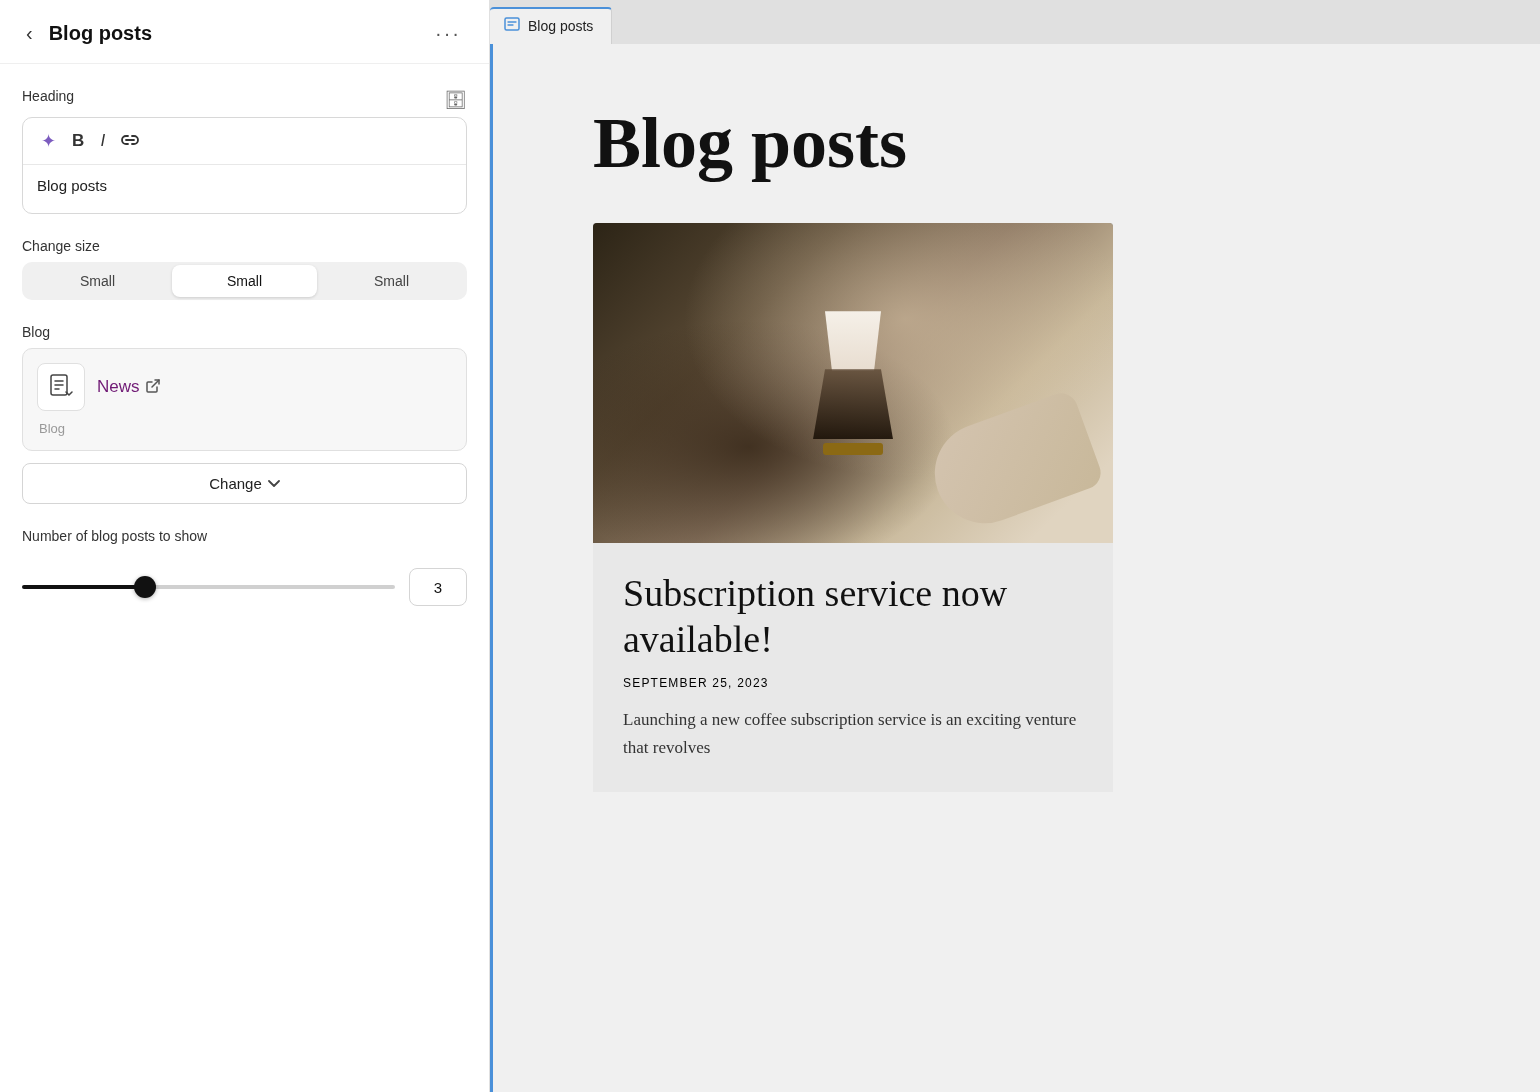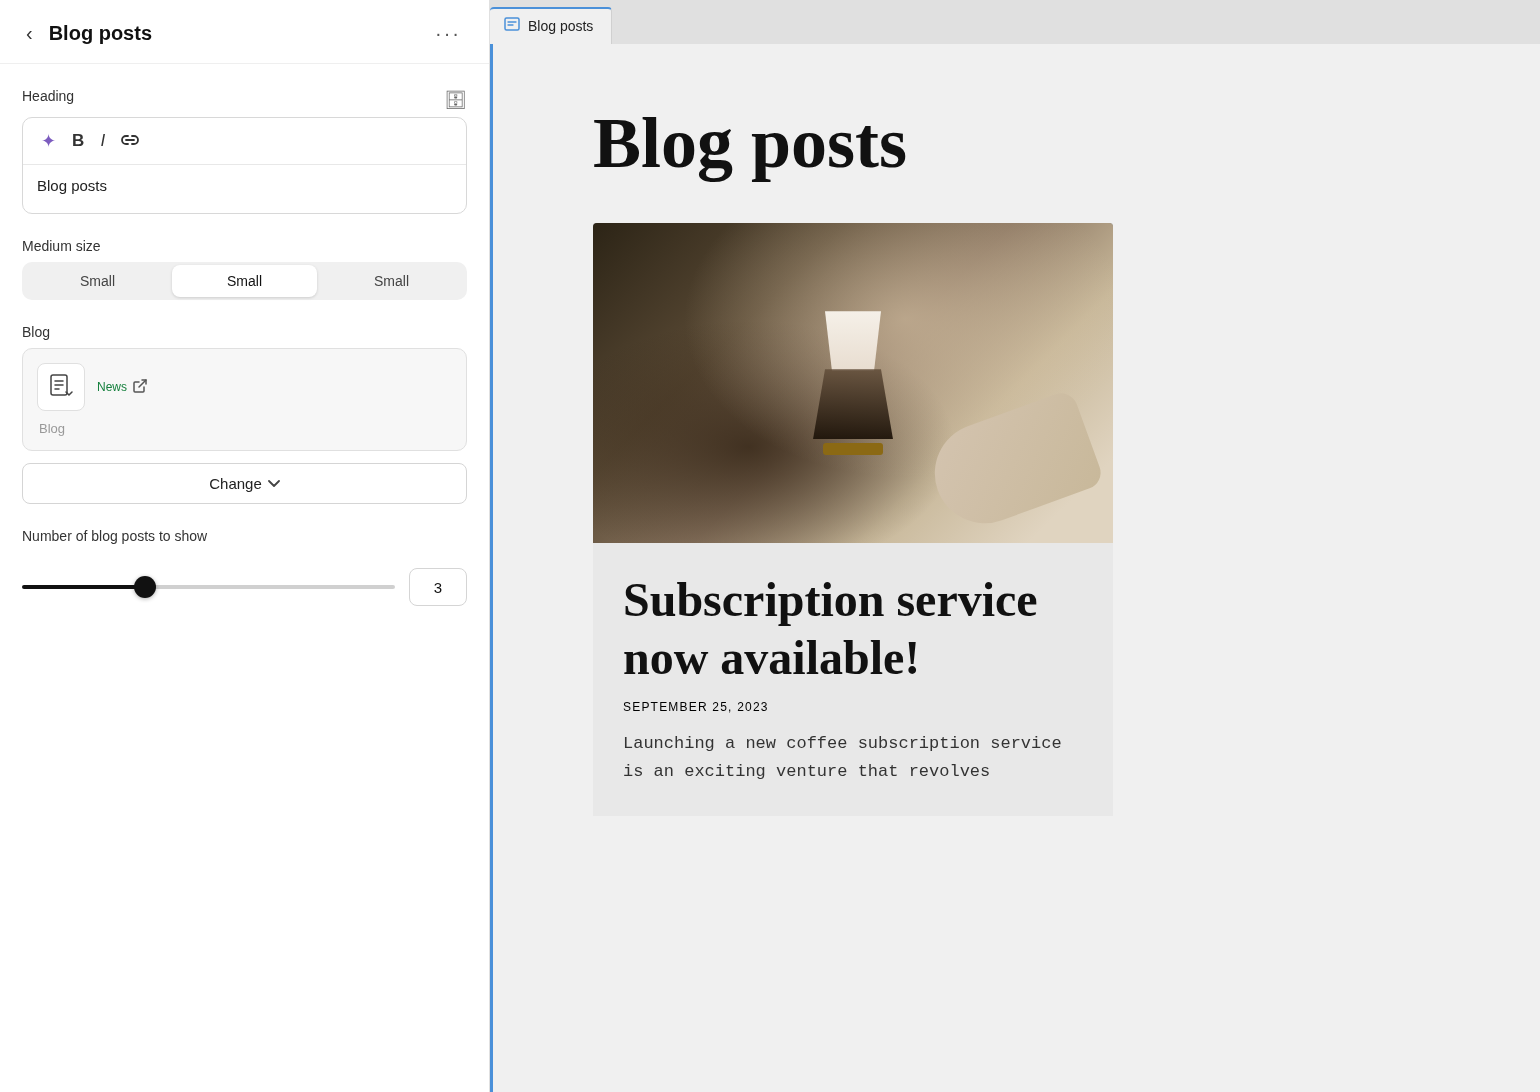--- a/index.html
+++ b/index.html
@@ -192,23 +192,23 @@
       justify-content: center;
       font-size: 22px;
       color: #444;
       flex-shrink: 0;
     }
 
     .blog-name-row {
       display: flex;
       align-items: center;
       gap: 6px;
-      font-size: 12px;
+      font-size: 17px;
       font-weight: 500;
-      color: #15803d;
+      color: #701a75;
     }
 
     .external-link-icon {
       font-size: 14px;
       color: #555;
     }
 
     .blog-sublabel {
       font-size: 13px;
       color: #999;
@@ -427,42 +427,42 @@
       border-radius: 60px 20px 20px 60px;
       transform: rotate(-20deg);
     }
 
     .blog-post-info {
       background: #e8e8e8;
       padding: 28px 30px 30px 30px;
     }
 
     .blog-post-title {
-      font-size: 48px;
-      font-weight: 700;
+      font-size: 38px;
+      font-weight: 400;
       font-family: Georgia, 'Times New Roman', serif;
       color: #111;
       line-height: 1.2;
       margin-bottom: 14px;
     }
 
     .blog-post-date {
       font-size: 12px;
       letter-spacing: 0.1em;
       text-transform: uppercase;
       color: #000000;
       margin-bottom: 16px;
       font-weight: 400;
     }
 
     .blog-post-excerpt {
       font-size: 17px;
       color: #333;
       line-height: 1.65;
-      font-family: Liberation Mono, monospace;
+      font-family: Liberation Serif, serif;
     }
   </style>
 </head>
 <body>
 
 <div class="left-panel">
 
   <div class="panel-header">
     <div class="panel-header-left">
       <button class="back-btn">‹</button>
@@ -489,21 +489,21 @@
               <path d="M11 3H13C15.2 3 17 4.8 17 7C17 9.2 15.2 11 13 11H11" stroke="#333" stroke-width="1.8" stroke-linecap="round"></path>
               <path d="M5 7H13" stroke="#333" stroke-width="1.8" stroke-linecap="round"></path>
             </svg>
           </button>
         </div>
         <div class="heading-input-area">Blog posts</div>
       </div>
     </div>
 
     <div class="heading-size-section">
-      <div class="section-label">Medium size</div>
+      <div class="section-label">Change size</div>
       <div class="size-buttons">
         <button class="size-btn">Small</button>
         <button class="size-btn active">Small</button>
         <button class="size-btn">Small</button>
       </div>
     </div>
 
     <div class="blog-section">
       <div class="section-label">Blog</div>
       <div class="blog-card-area">

